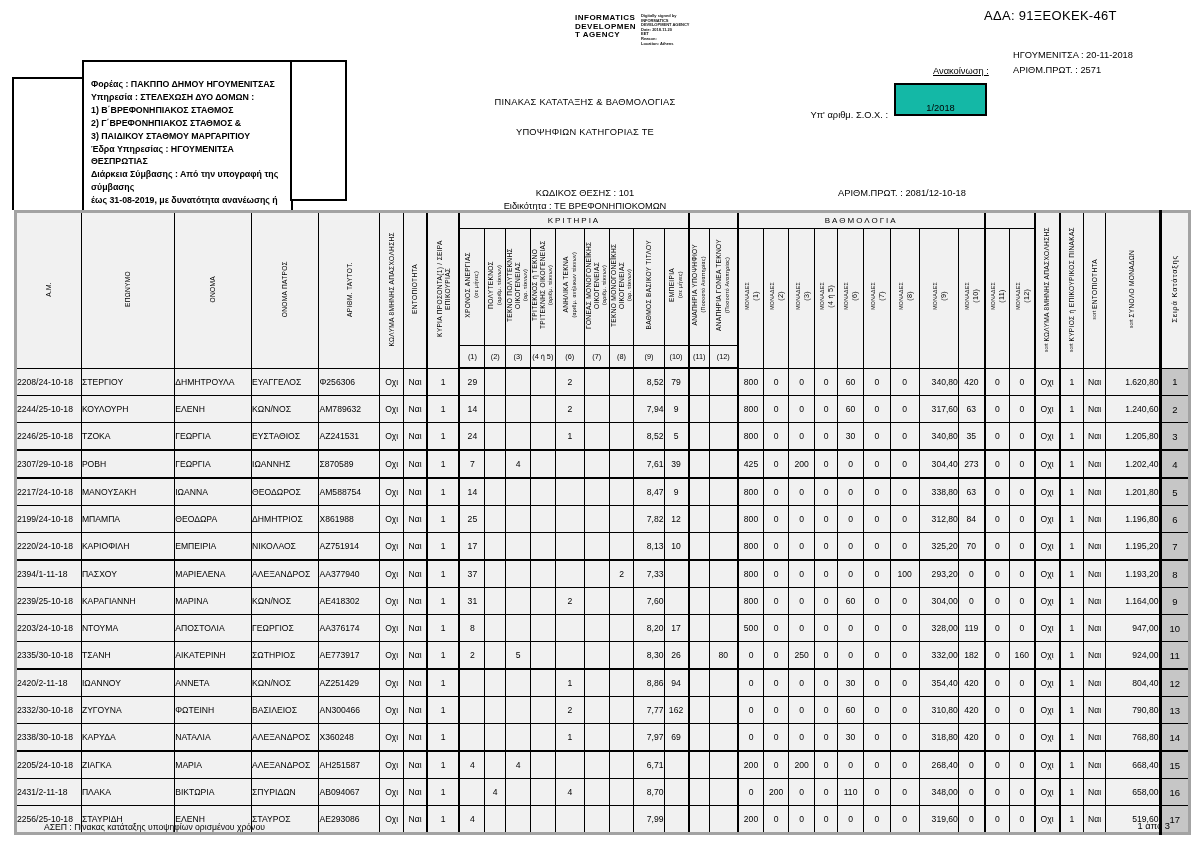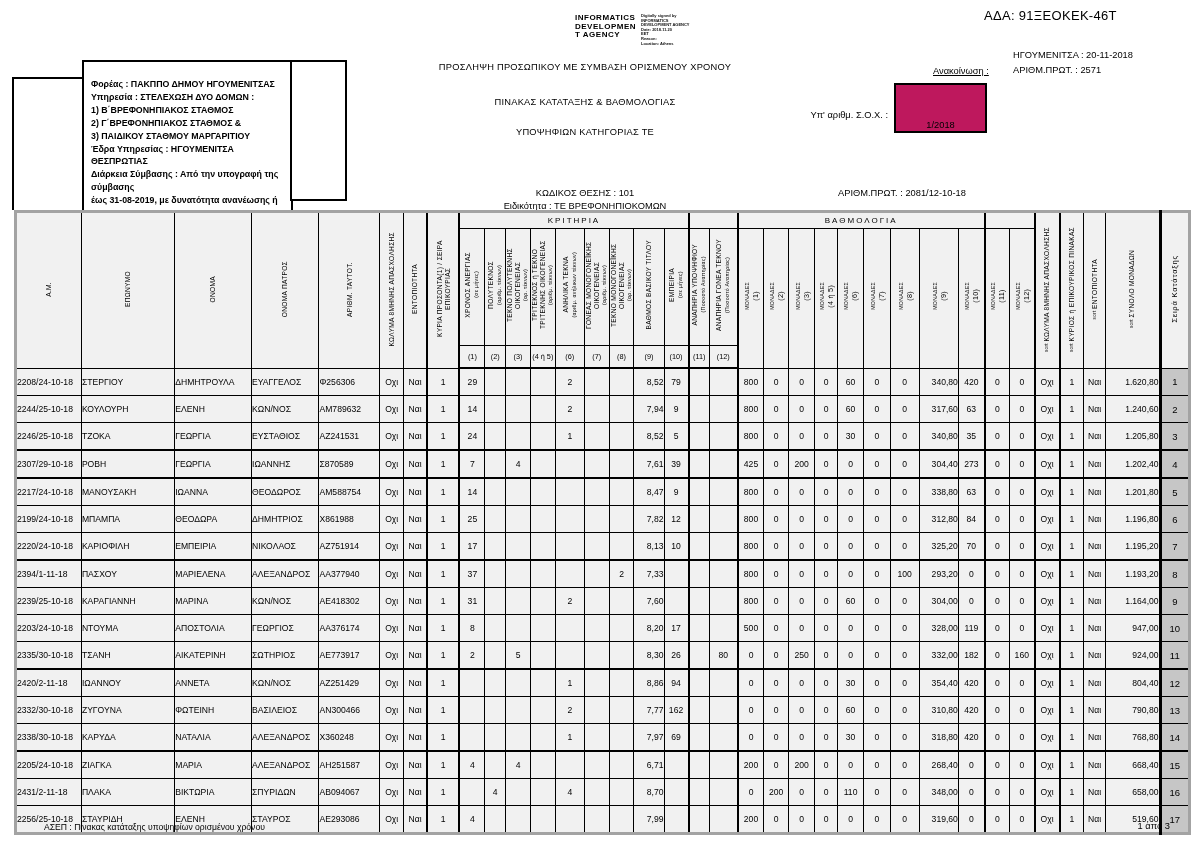--- a/index.html
+++ b/index.html
@@ -22,21 +22,21 @@
   .ctitle{left:365px;width:440px;text-align:center;font-size:9.3px;letter-spacing:0.25px;}
   .t1{top:62px;} .t2{top:97px;} .t3{top:127px;}
   .pos-code{left:435px;top:188px;width:300px;text-align:center;font-size:9.3px;}
   .pos-spec{left:420px;top:201px;width:330px;text-align:center;font-size:9.3px;}
   .pos-prot{left:838px;top:188px;font-size:9.3px;}
 
   .meta-city{left:1013px;top:50px;font-size:9.3px;}
   .meta-prot{left:1013px;top:65px;font-size:9.3px;}
   .ann-label{left:897px;top:66px;font-size:9.3px;text-decoration:underline;margin-left:36px;}
   .ann-field-label{left:770px;top:110px;width:118px;text-align:right;font-size:9.3px;}
-  .ann-box{left:894px;top:83px;width:93px;height:50px;border:2.5px solid #000;box-sizing:border-box;background:#be185d;}
+  .ann-box{left:894px;top:83px;width:93px;height:33px;border:2.5px solid #000;box-sizing:border-box;background:#14b8a6;}
   .ann-value{position:absolute;left:0;bottom:1px;width:100%;text-align:center;font-size:9.3px;}
 
   
   table.ranking{left:14px;top:210px;border-collapse:collapse;table-layout:fixed;
                 border:3px solid #a3a3a3;background:#f1f1f1;}
   table.ranking th, table.ranking td{border:1px solid #000;padding:0;overflow:hidden;
                 font-weight:normal;vertical-align:middle;}
   table.ranking th{background:#f1f1f1;}
   tr.band th{height:15px;font-size:8px;letter-spacing:2px;text-align:center;}
   tr.hnames th{height:112px;text-align:center;}
@@ -93,21 +93,20 @@
     <div>1) Β΄ΒΡΕΦΟΝΗΠΙΑΚΟΣ ΣΤΑΘΜΟΣ</div>
     <div>2) Γ΄ΒΡΕΦΟΝΗΠΙΑΚΟΣ ΣΤΑΘΜΟΣ &amp;</div>
     <div>3) ΠΑΙΔΙΚΟΥ ΣΤΑΘΜΟΥ ΜΑΡΓΑΡΙΤΙΟΥ</div>
     <div>Έδρα Υπηρεσίας : ΗΓΟΥΜΕΝΙΤΣΑ ΘΕΣΠΡΩΤΙΑΣ</div>
     <div></div>
     <div>Διάρκεια Σύμβασης : Από την υπογραφή της σύμβασης</div>
     <div>έως 31-08-2019, με δυνατότητα ανανέωσης ή</div>
   </div>
   <div class="abs info-box-side"></div>
 
-  <div class="abs ctitle t1">ΠΡΟΣΛΗΨΗ ΠΡΟΣΩΠΙΚΟΥ ΜΕ ΣΥΜΒΑΣΗ ΟΡΙΣΜΕΝΟΥ ΧΡΟΝΟΥ</div>
   <div class="abs ctitle t2">ΠΙΝΑΚΑΣ ΚΑΤΑΤΑΞΗΣ &amp; ΒΑΘΜΟΛΟΓΙΑΣ</div>
   <div class="abs ctitle t3">ΥΠΟΨΗΦΙΩΝ ΚΑΤΗΓΟΡΙΑΣ ΤΕ</div>
 
   <div class="abs meta-city">ΗΓΟΥΜΕΝΙΤΣΑ : 20-11-2018</div>
   <div class="abs meta-prot">ΑΡΙΘΜ.ΠΡΩΤ. : 2571</div>
 
   <div class="abs ann-label">Ανακοίνωση :</div>
   <div class="abs ann-field-label">Υπ' αριθμ. Σ.Ο.Χ. :</div>
   <div class="abs ann-box">
     <div class="ann-value">1/2018</div>

